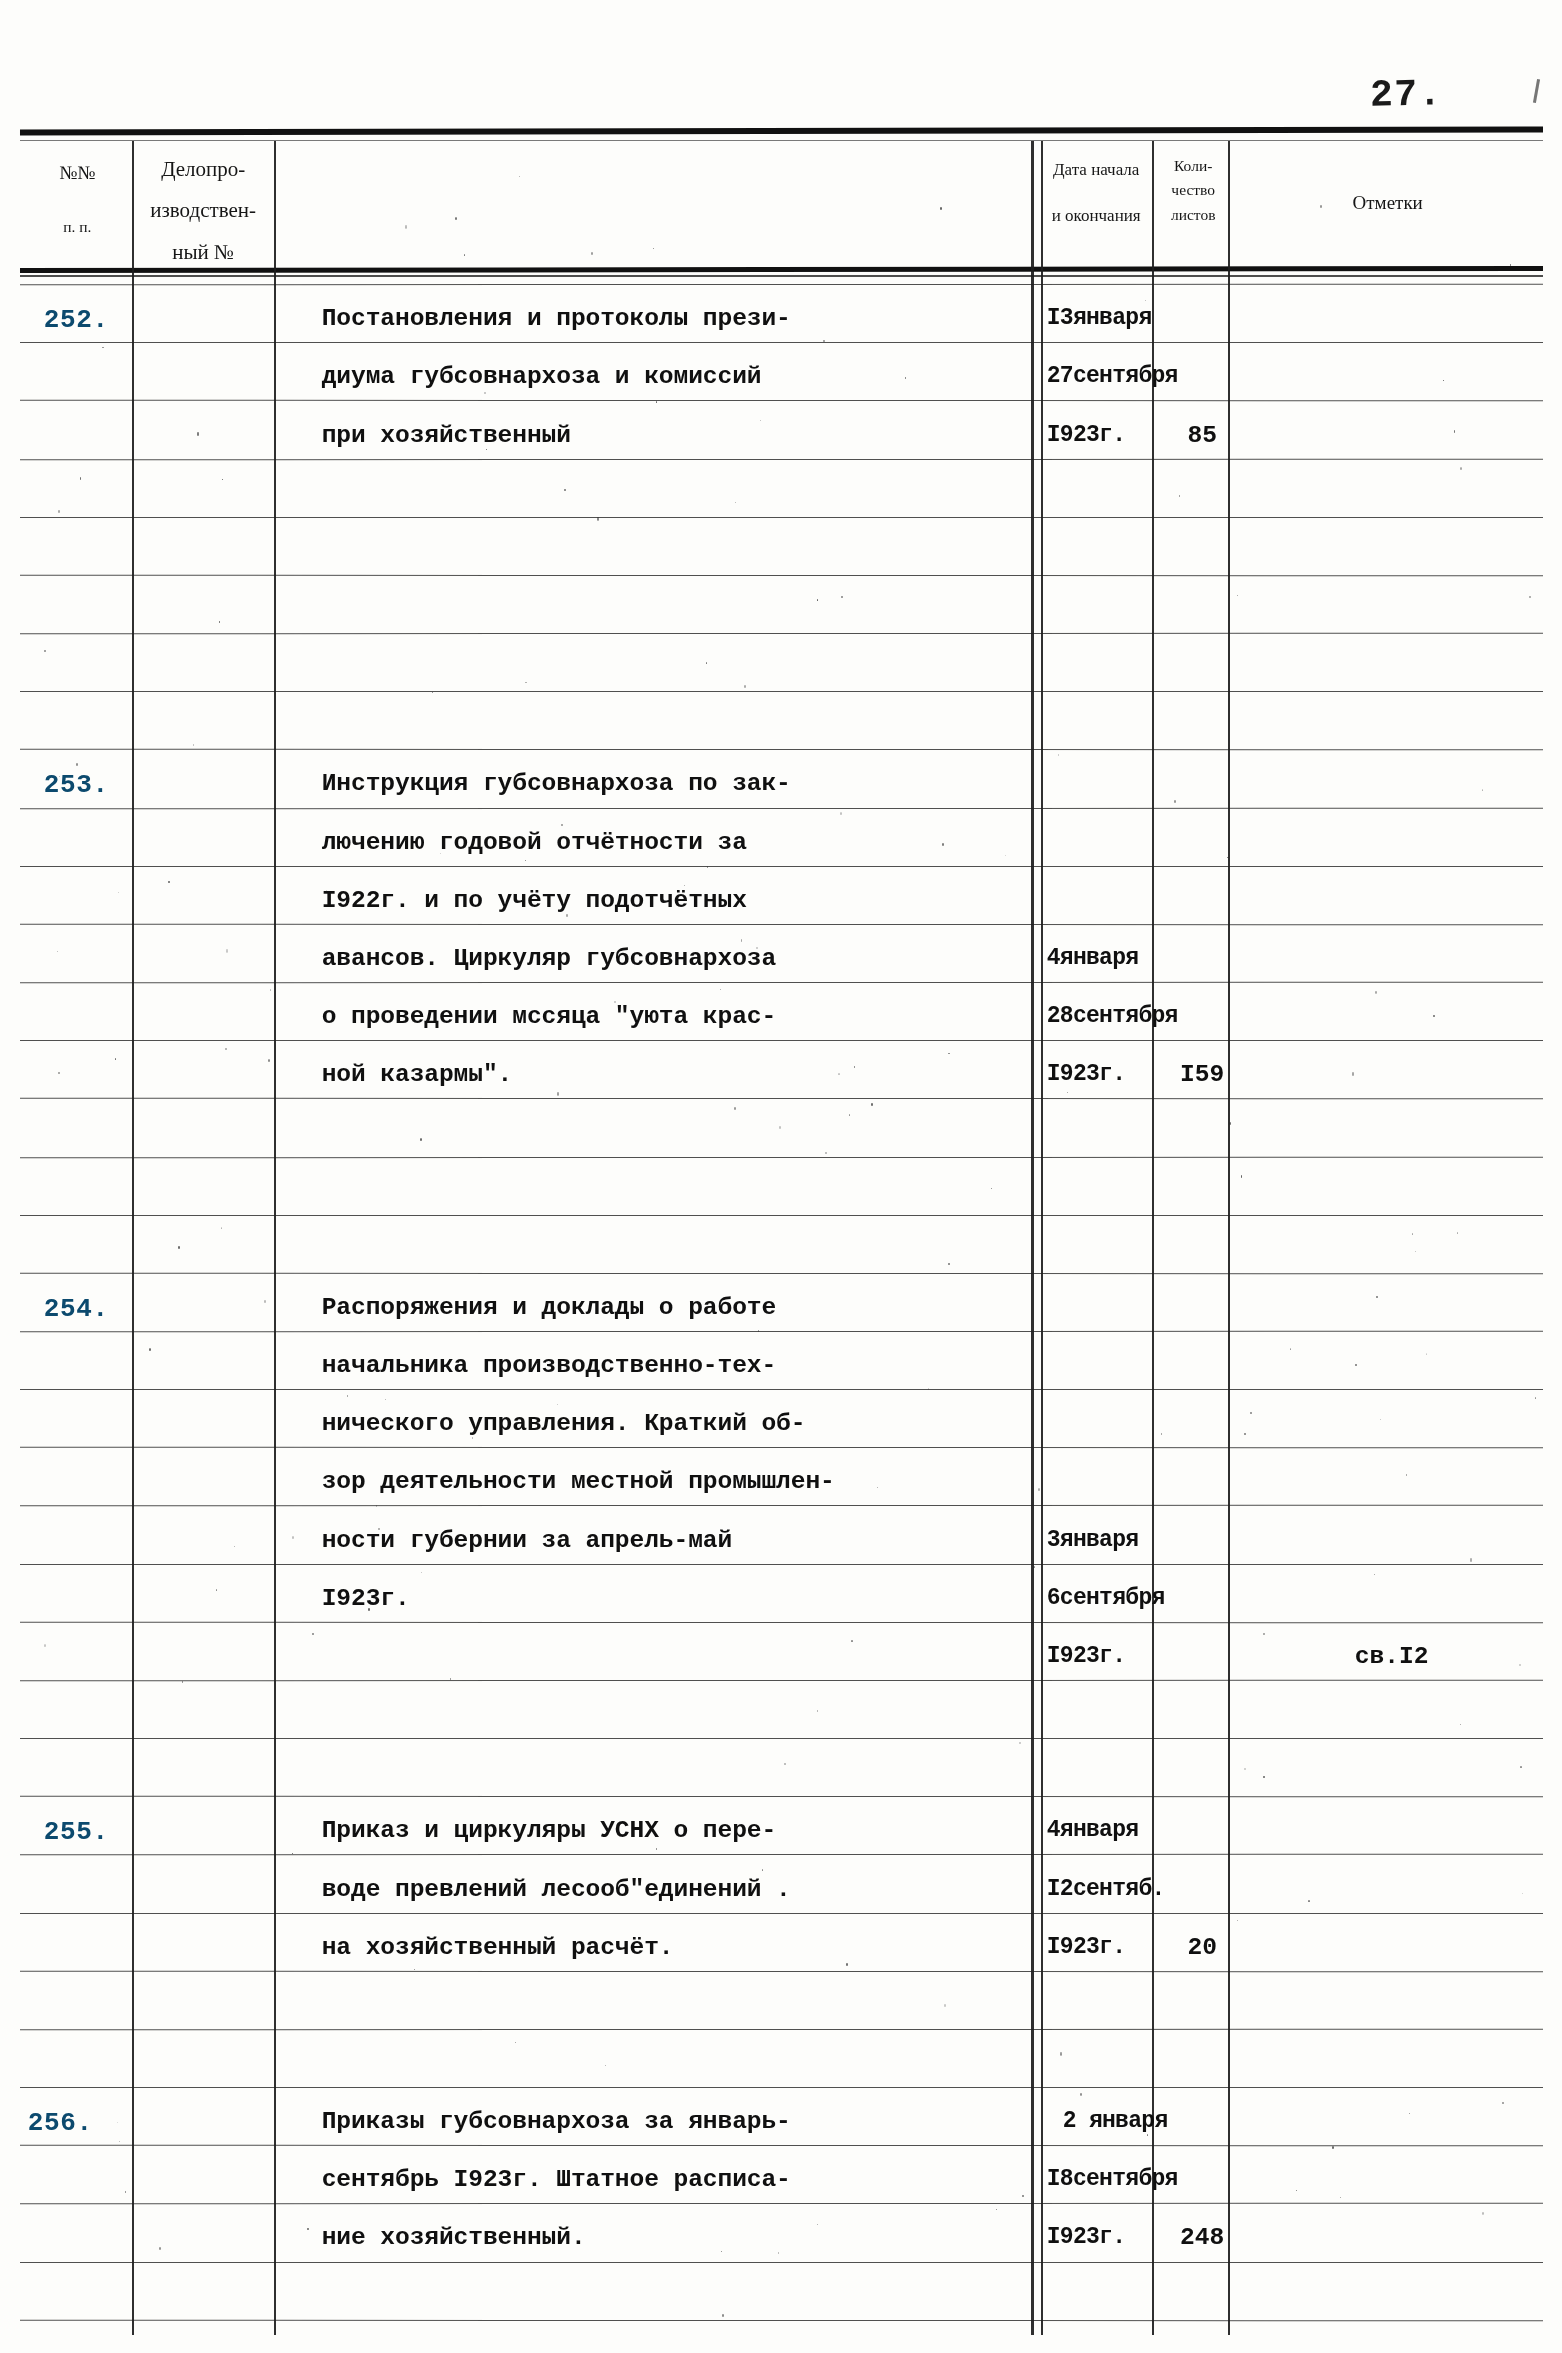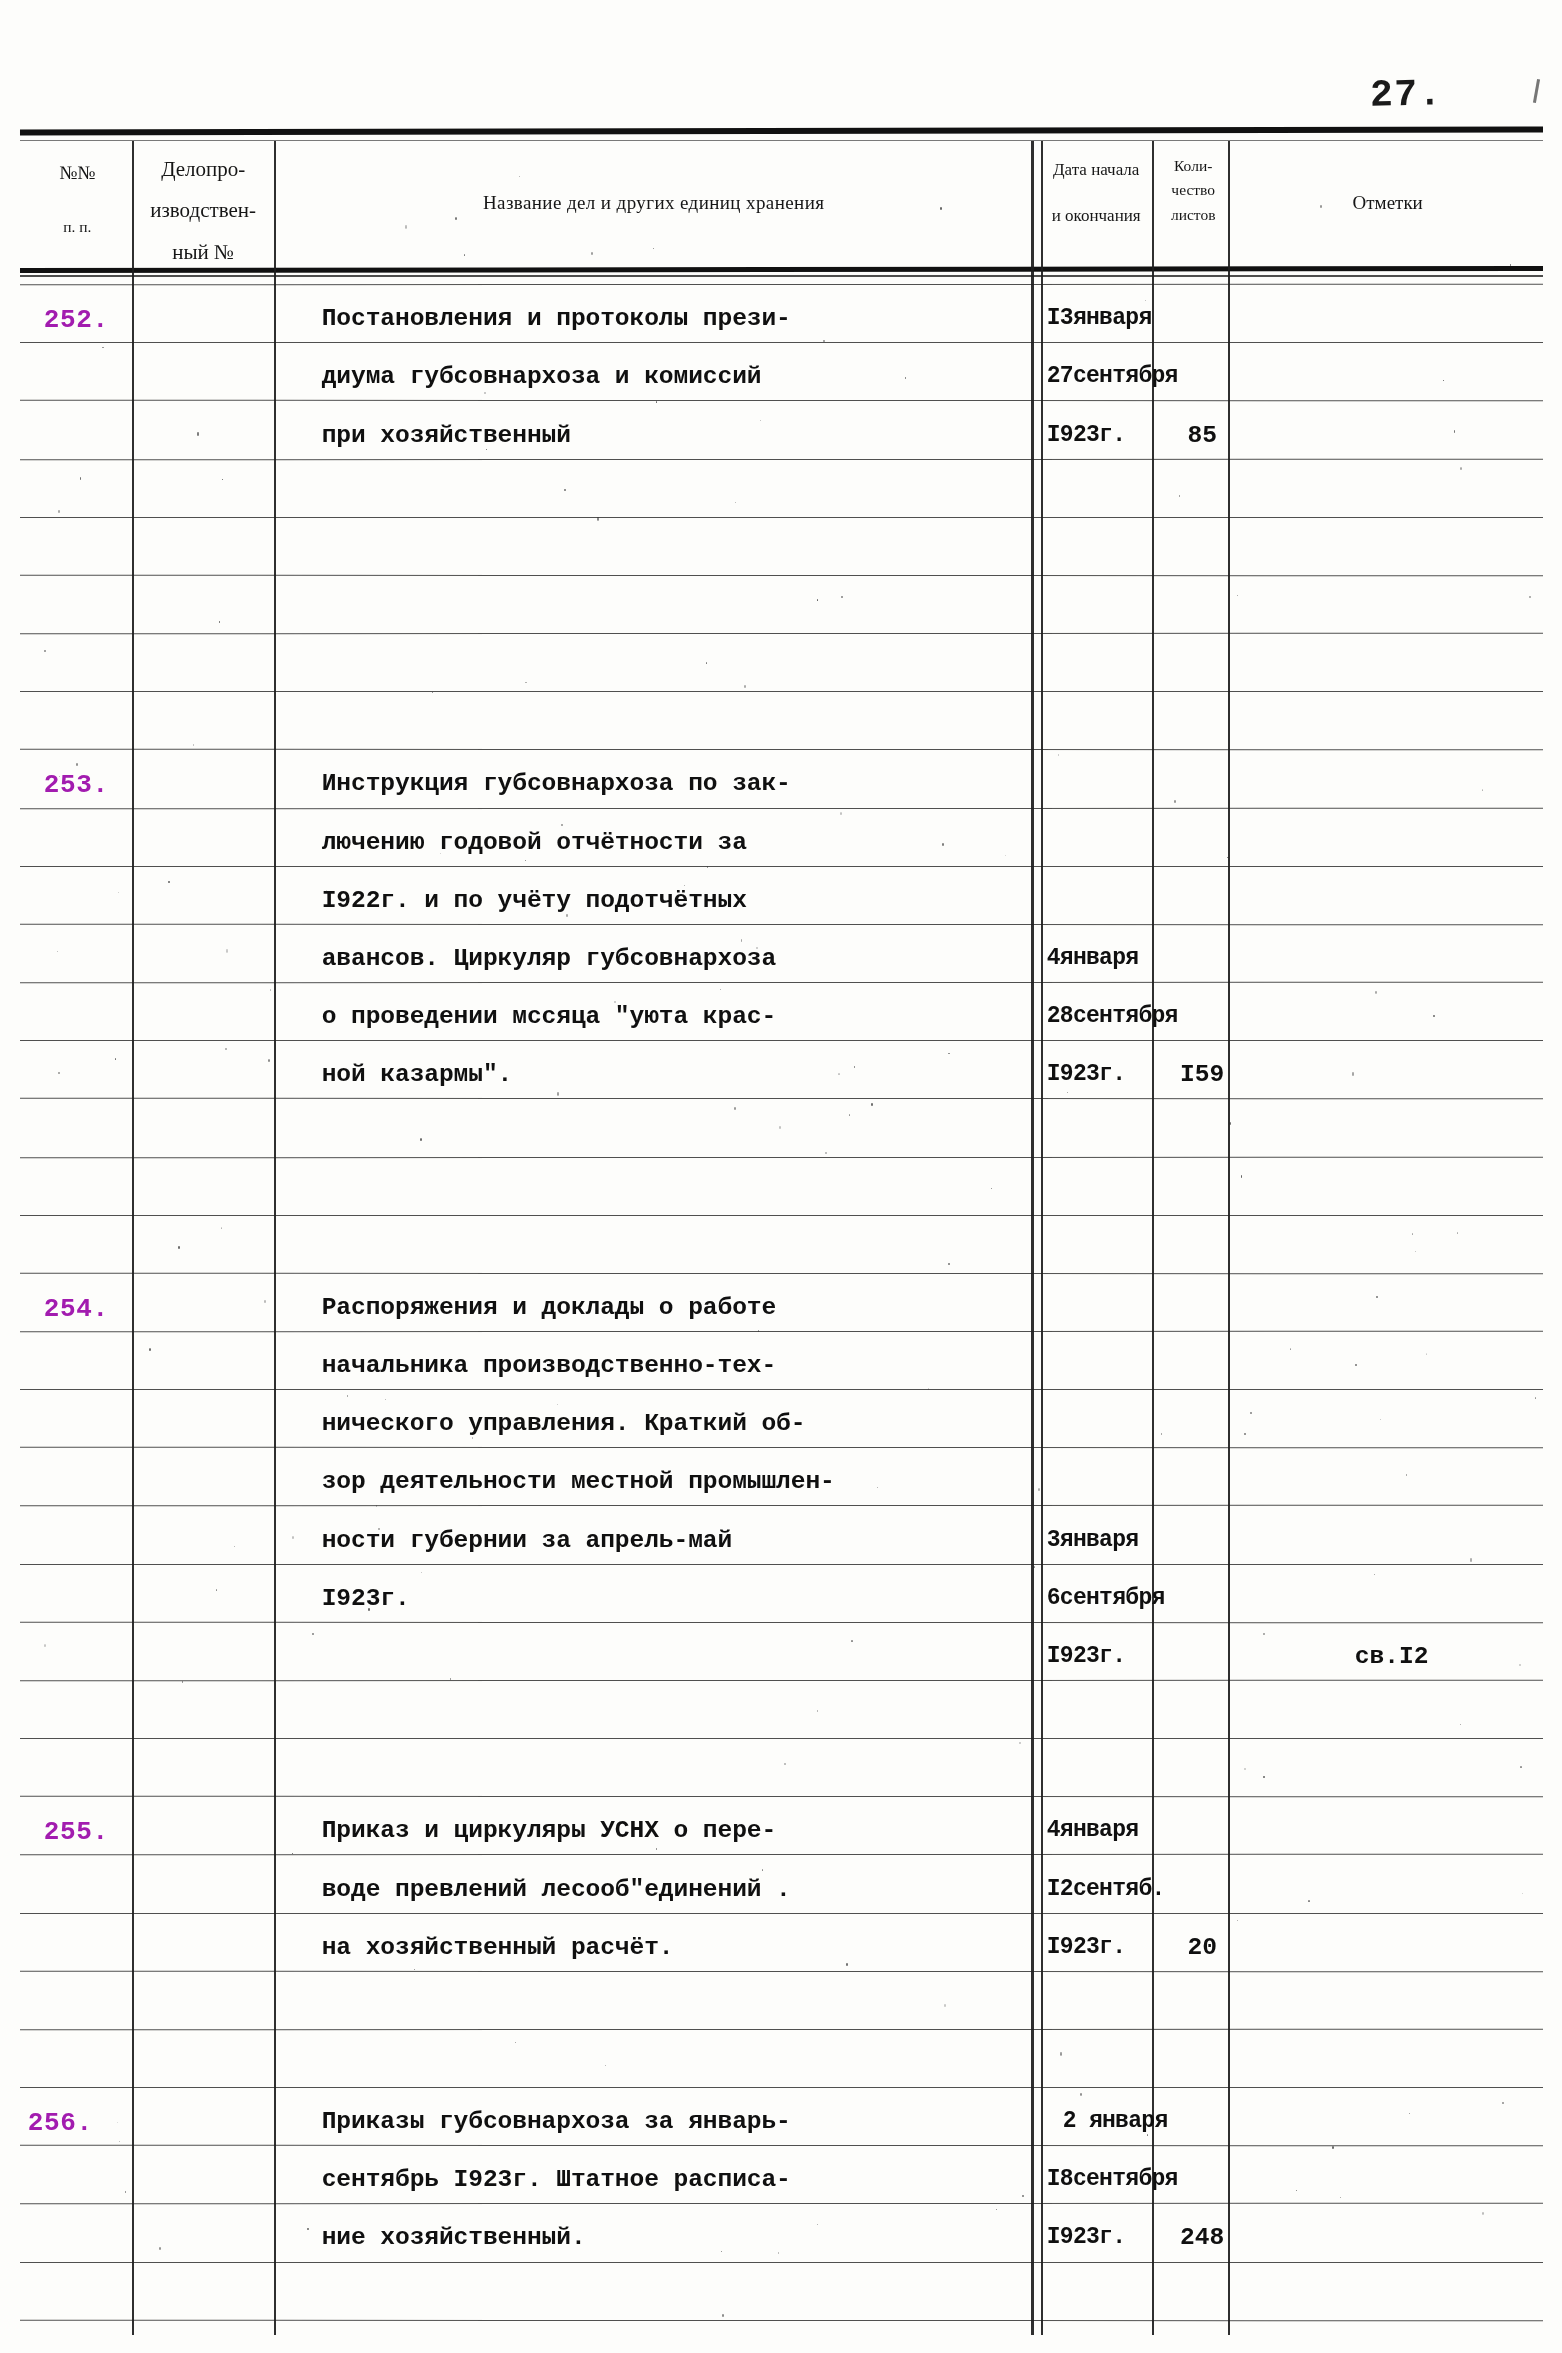--- a/index.html
+++ b/index.html
@@ -139,21 +139,21 @@
   #h-date .ln2  { margin-top: 21px; }
   #h-count      { left: 1142px; top: 29.5px;  width: 63px;  font-size: 15.5px; line-height: 1.6;}
   #h-marks      { left: 1217px; top: 65px;  width: 302px; font-size: 19px; }
 
   
   .seq {
     position: absolute;
     font-family: "Liberation Mono", monospace;
     font-size: 26px;
     font-weight: bold;
-    color: #a21caf;
+    color: #0c4a6e;
     letter-spacing: 0.7px;
   }
   .title-line {
     position: absolute;
     left: 302px;
     font-family: "Liberation Mono", monospace;
     font-size: 24.6px;
     font-weight: bold;
     color: #101010;
     letter-spacing: -0.1px;
@@ -205,21 +205,20 @@
       <span class="ln">№№</span>
       <span class="ln ln2">п. п.</span>
     </div>
 
     <div class="head-cell" id="h-delo">
       <span class="ln">Делопро-</span>
       <span class="ln">изводствен-</span>
       <span class="ln">ный №</span>
     </div>
 
-    <div class="head-cell" id="h-title">Название дел и других единиц хранения</div>
 
     <div class="head-cell" id="h-date">
       <span class="ln">Дата начала</span>
       <span class="ln ln2">и окончания</span>
     </div>
 
     <div class="head-cell" id="h-count">
       <span class="ln">Коли-</span>
       <span class="ln">чество</span>
       <span class="ln">листов</span>

